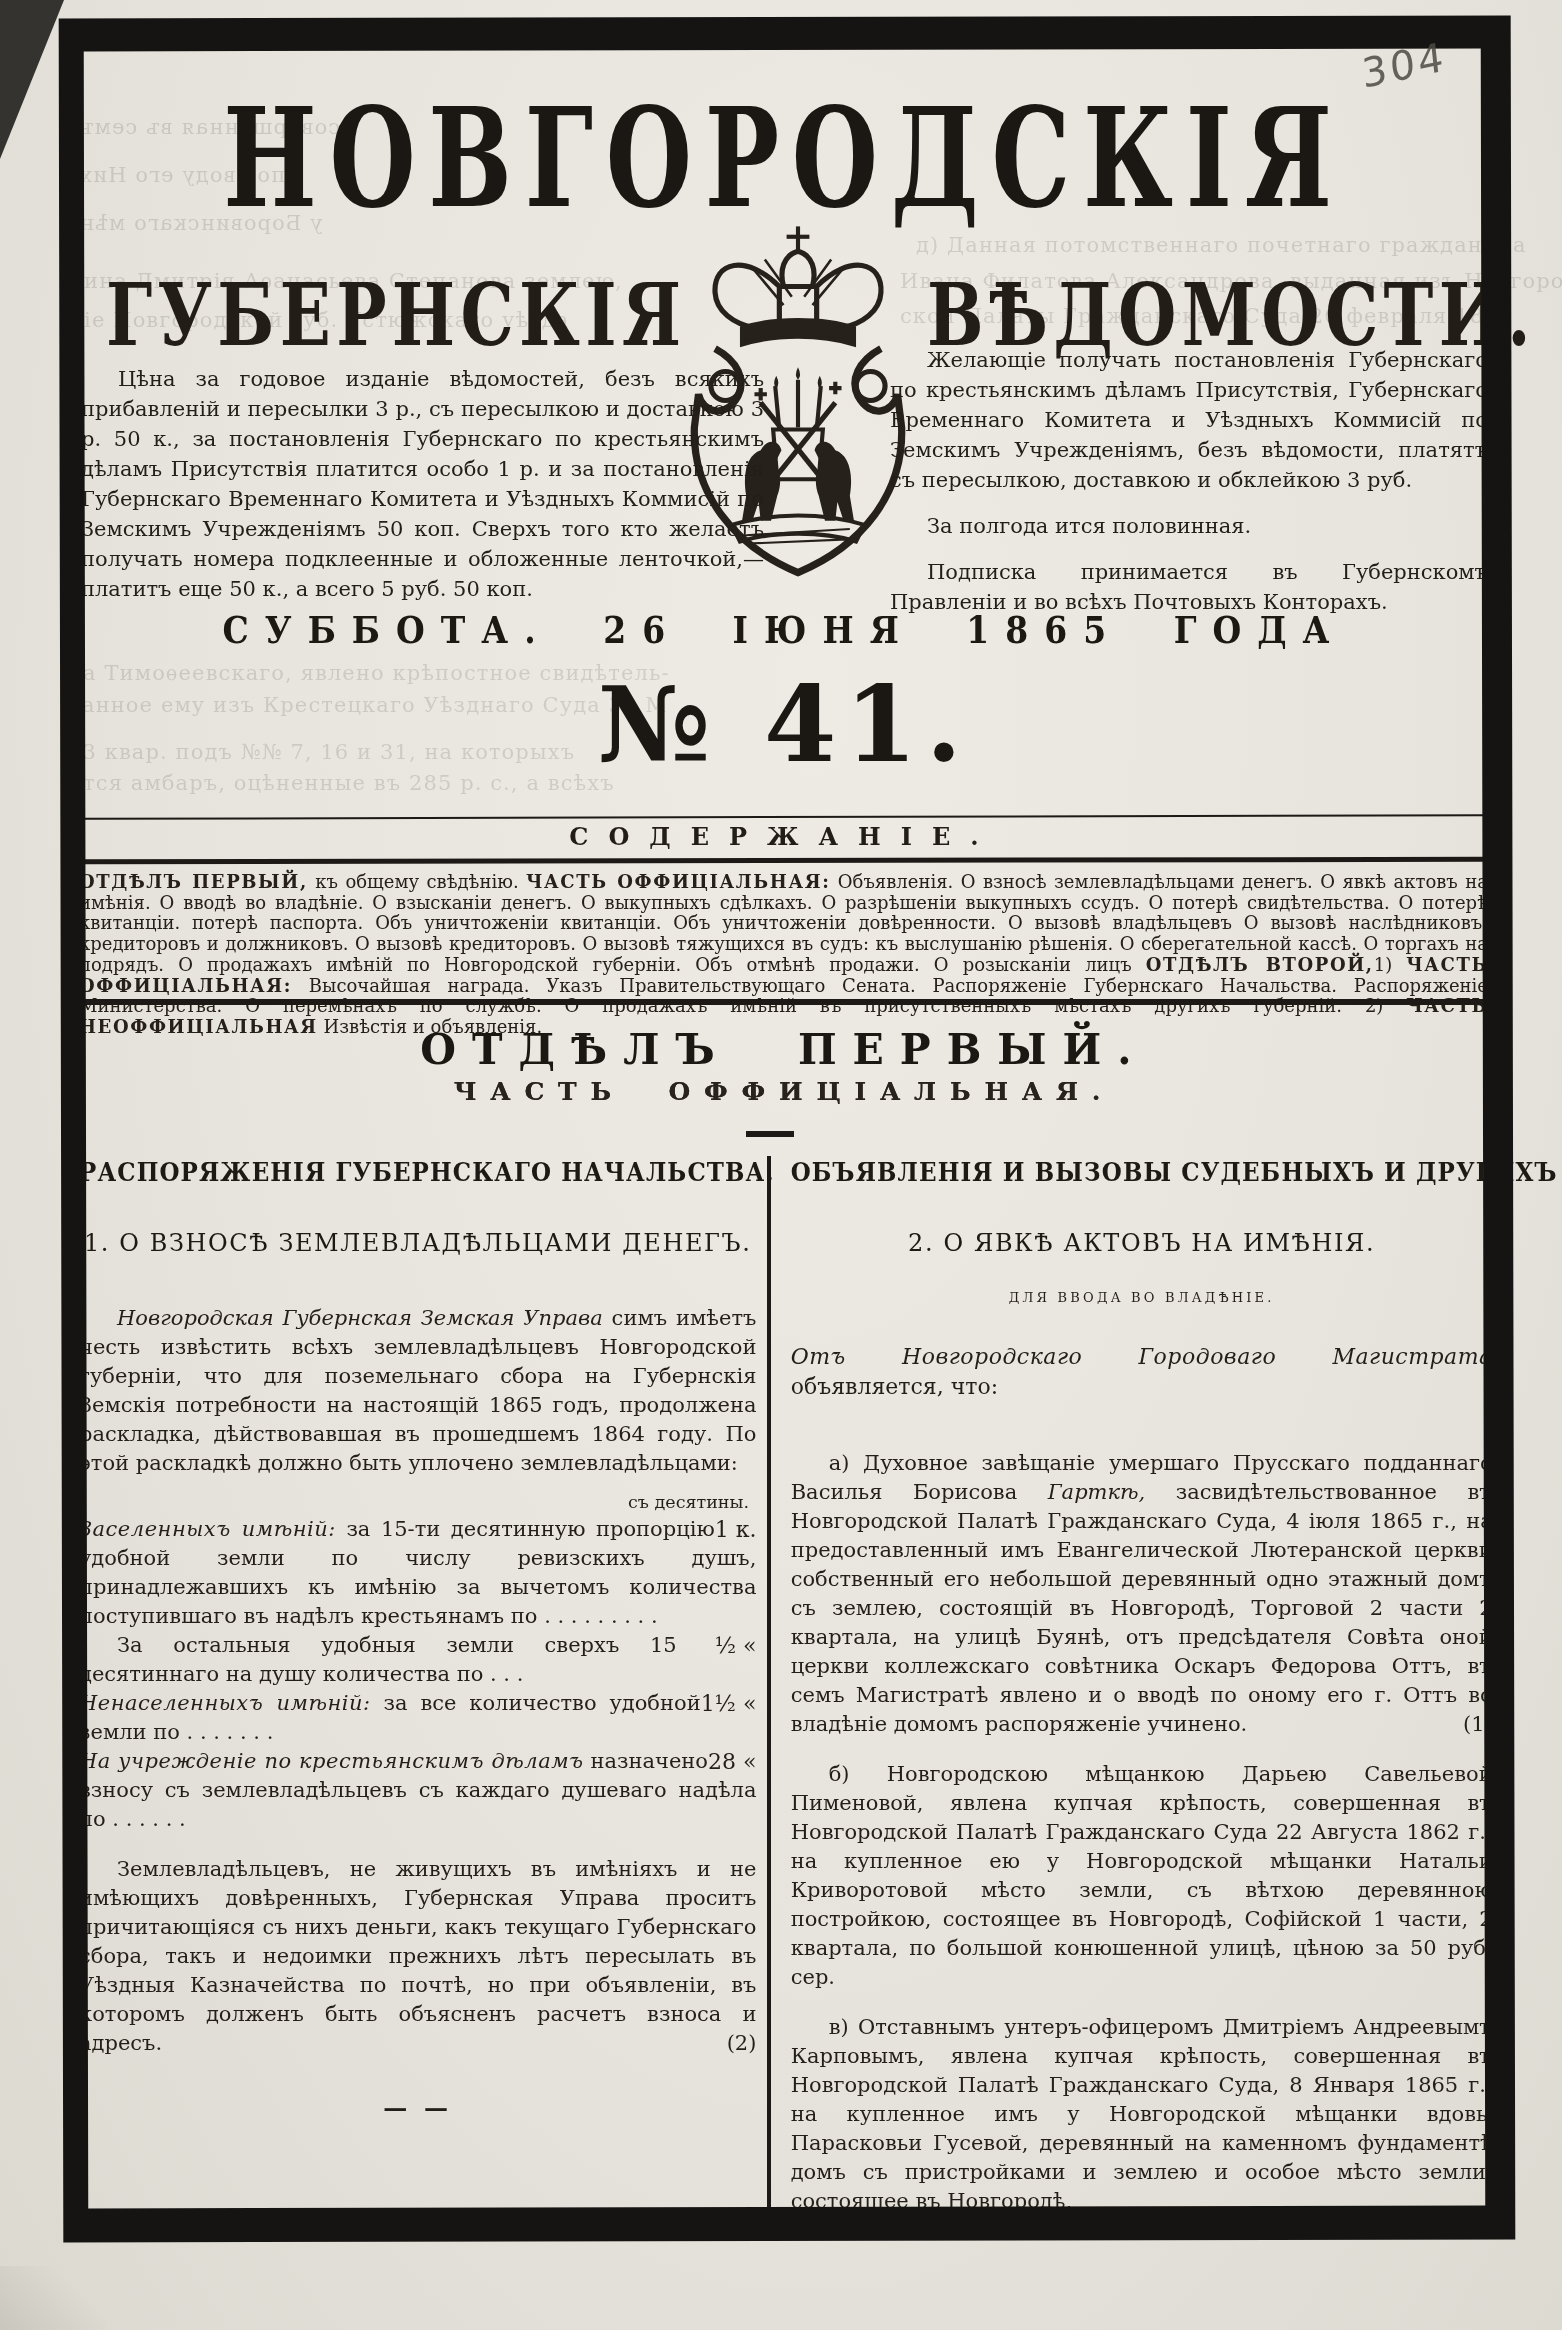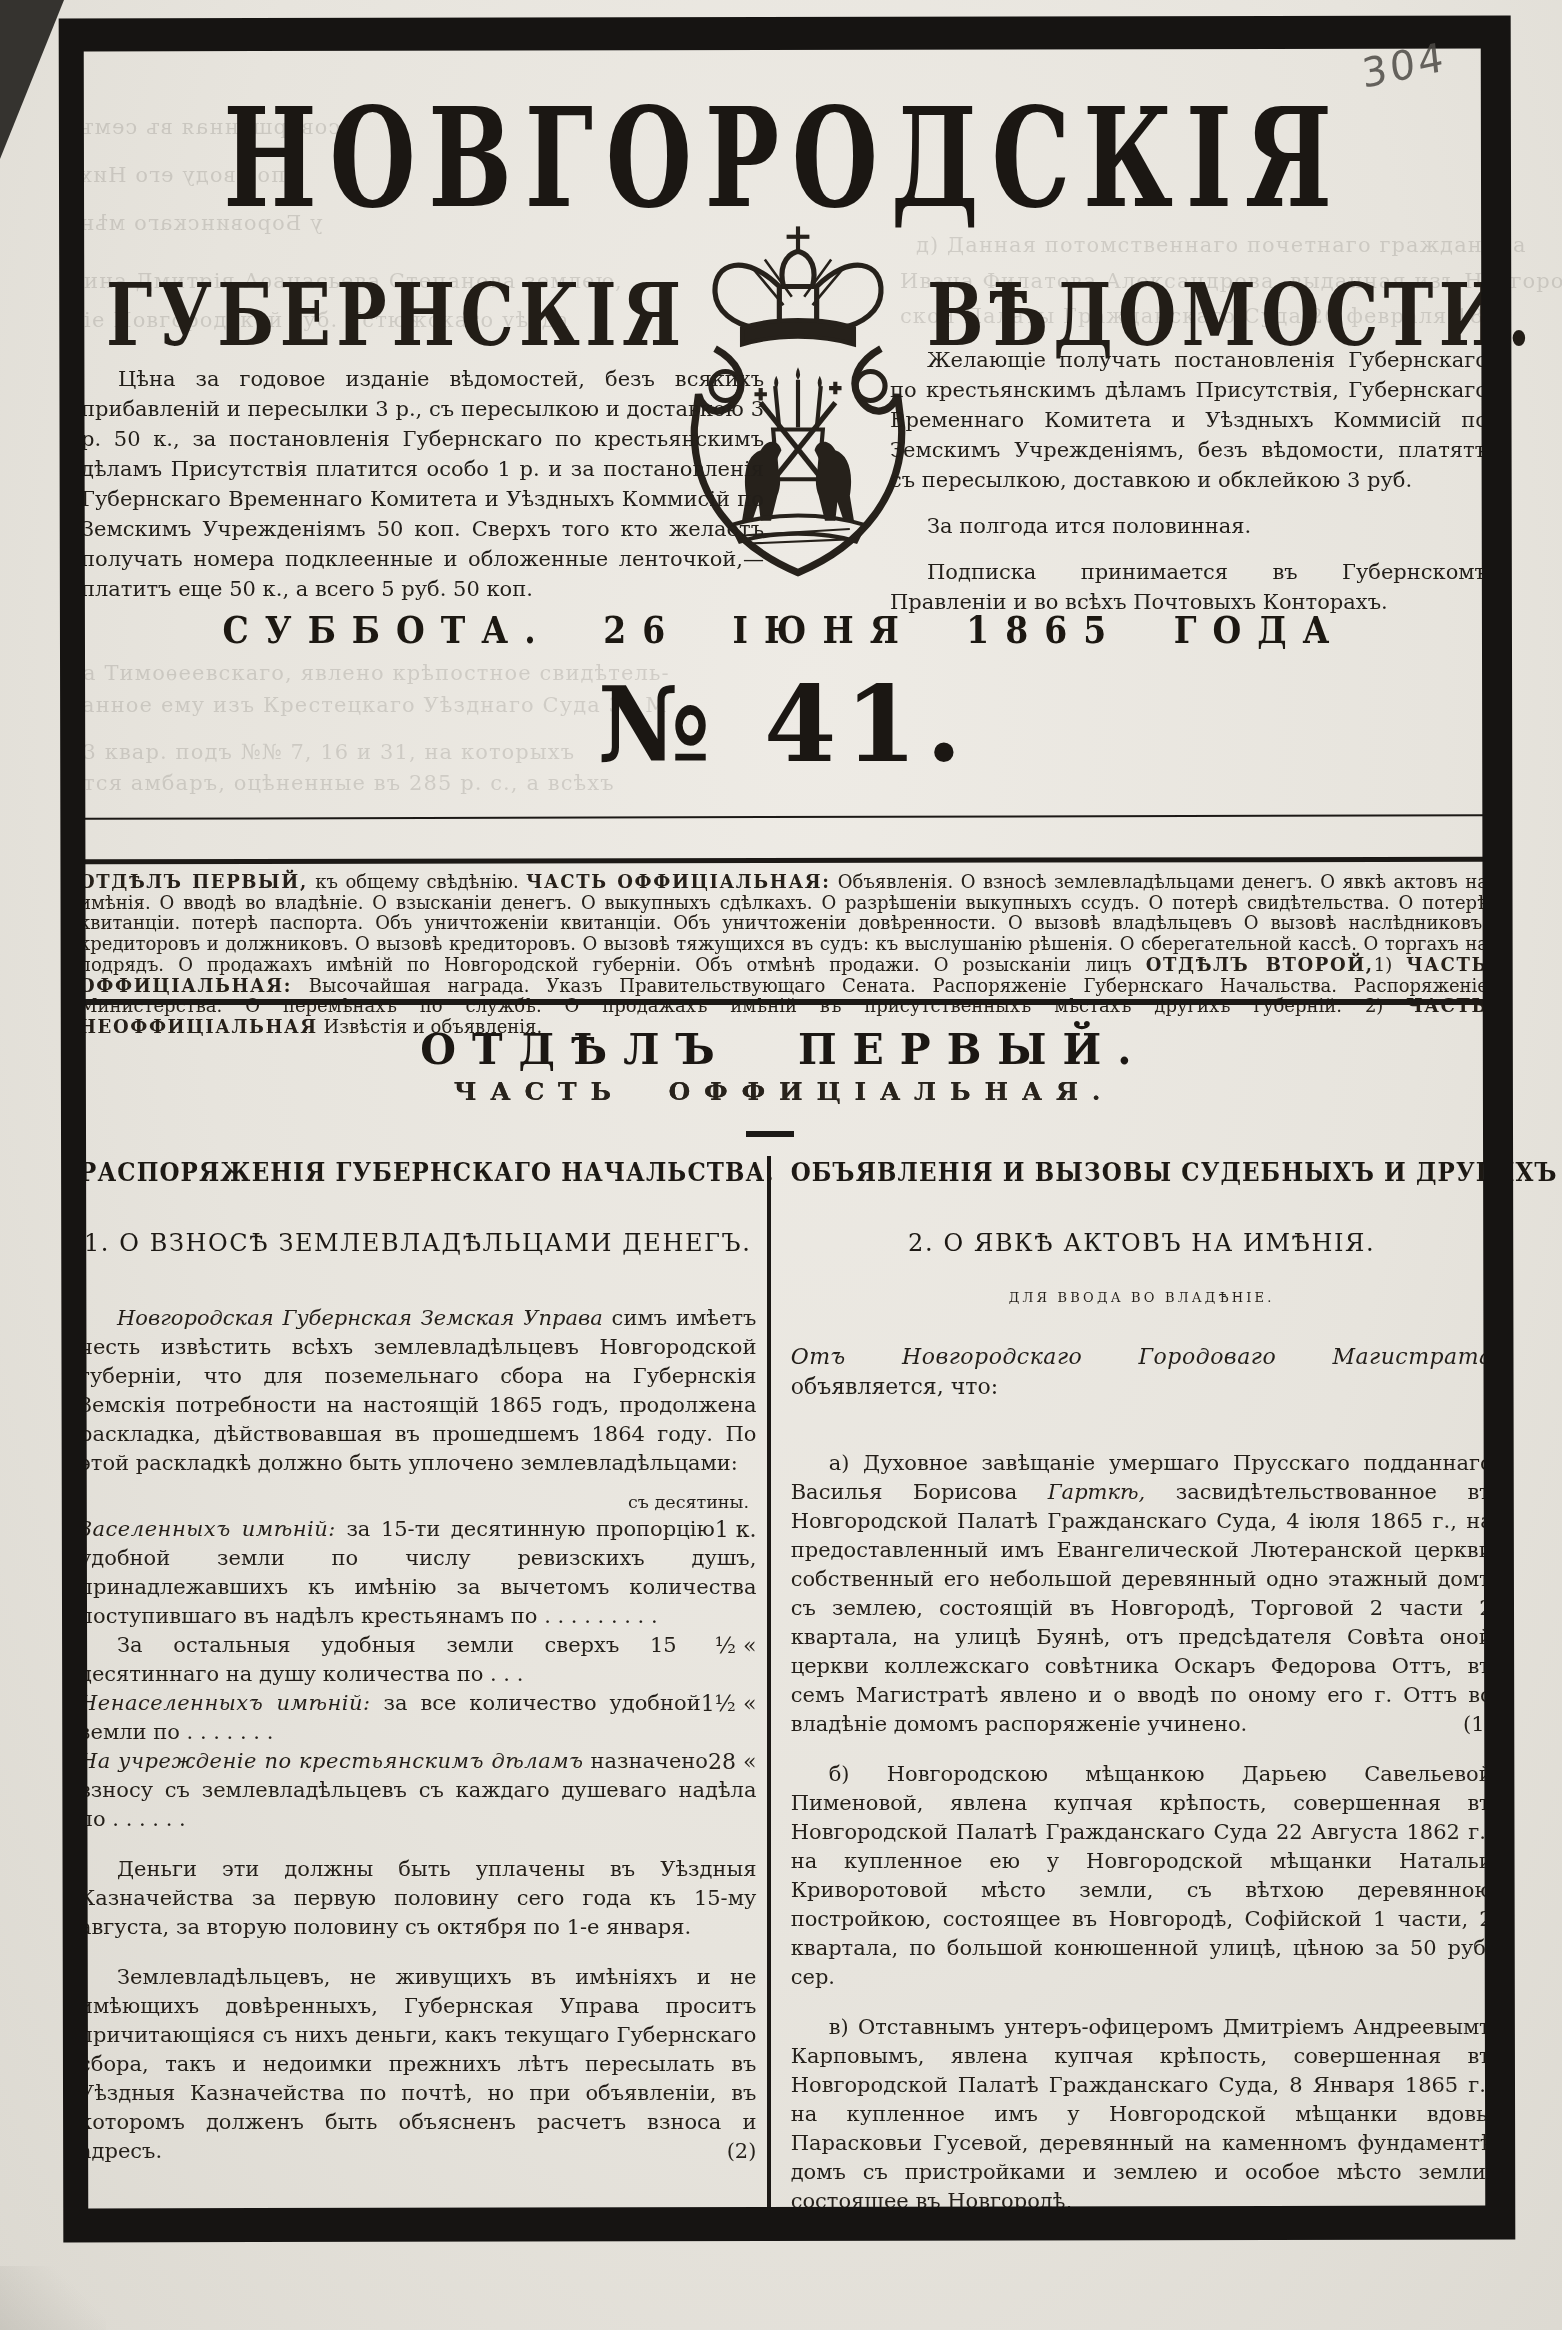--- a/index.html
+++ b/index.html
@@ -187,20 +187,21 @@
     <div class="notice noticeR">
       <p>Желающіе получать постановленія Губернскаго по крестьянскимъ дѣламъ Присутствія, Губернскаго Временнаго Комитета и Уѣздныхъ Коммисій по Земскимъ Учрежденіямъ, безъ вѣдомости, платятъ съ пересылкою, доставкою и обклейкою 3 руб.</p>
       <p>За полгода ится половинная.</p>
       <p>Подписка принимается въ Губернскомъ Правленіи и во всѣхъ Почтовыхъ Конторахъ.</p>
     </div>
 
     <div class="dateline">СУББОТА. 26 ІЮНЯ 1865 ГОДА</div>
     <div class="issueno">№ 41.</div>
 
     <div class="rule rule1"></div>
+    <div class="contents-head">СОДЕРЖАНІЕ.</div>
     <div class="rule rule2"></div>
 
     <p class="contents-body"><b>ОТДѢЛЪ ПЕРВЫЙ,</b><span> къ общему свѣдѣнію. </span><b>ЧАСТЬ ОФФИЦІАЛЬНАЯ:</b><span> Объявленія. О взносѣ землевладѣльцами денегъ. О явкѣ актовъ на имѣнія. О вводѣ во владѣніе. О взысканіи денегъ. О выкупныхъ сдѣлкахъ. О разрѣшеніи выкупныхъ ссудъ. О потерѣ свидѣтельства. О потерѣ квитанціи. потерѣ паспорта. Объ уничтоженіи квитанціи. Объ уничтоженіи довѣренности. О вызовѣ владѣльцевъ О вызовѣ наслѣдниковъ, кредиторовъ и должниковъ. О вызовѣ кредиторовъ. О вызовѣ тяжущихся въ судъ: къ выслушанію рѣшенія. О сберегательной кассѣ. О торгахъ на подрядъ. О продажахъ имѣній по Новгородской губерніи. Объ отмѣнѣ продажи. О розысканіи лицъ </span><b>ОТДѢЛЪ ВТОРОЙ,</b><span>1) </span><b>ЧАСТЬ ОФФИЦІАЛЬНАЯ:</b><span> Высочайшая награда. Указъ Правительствующаго Сената. Распоряженіе Губернскаго Начальства. Распоряженіе Министерства. О перемѣнахъ по службѣ. О продажахъ имѣній въ присутственныхъ мѣстахъ другихъ губерній. 2) </span><b>ЧАСТЬ НЕОФФИЦІАЛЬНАЯ</b><span> Извѣстія и объявленія.</span></p>
 
     <div class="rule rule3"></div>
 
     <h2 class="sec-title">ОТДѢЛЪ ПЕРВЫЙ.</h2>
     <h3 class="sec-sub">ЧАСТЬ ОФФИЦІАЛЬНАЯ.</h3>
     <div class="dash-divider"></div>
 
@@ -215,21 +216,20 @@
         <div class="per-unit">съ десятины.</div>
 
         <p class="body-p rate"><span class="val">1 к.</span><i>Заселенныхъ имѣній:</i><span> за 15-ти десятинную пропорцію удобной земли по числу ревизскихъ душъ, принадлежавшихъ къ имѣнію за вычетомъ количества поступившаго въ надѣлъ крестьянамъ по</span><span> .  .  .  .  .  .  .  .  . </span></p>
 
         <p class="body-p rate indent"><span class="val">½ «</span><span>За остальныя удобныя земли сверхъ 15 десятиннаго на душу количества по</span><span> .  .  . </span></p>
 
         <p class="body-p rate"><span class="val">1½ «</span><i>Ненаселенныхъ имѣній:</i><span> за все количество удобной земли по</span><span> .  .  .  .  .  .  . </span></p>
 
         <p class="body-p rate"><span class="val">28 «</span><i>На учрежденіе по крестьянскимъ дѣламъ</i><span> назначено взносу съ землевладѣльцевъ съ каждаго душеваго надѣла по</span><span> .  .  .  .  .  . </span></p>
 
-        <p class="body-p indent mt">Деньги эти должны быть уплачены въ Уѣздныя Казначейства за первую половину сего года къ 15-му августа, за вторую половину съ октября по 1-е января.</p>
 
         <p class="body-p indent mt"><span>Землевладѣльцевъ, не живущихъ въ имѣніяхъ и не имѣющихъ довѣренныхъ, Губернская Управа проситъ причитающіяся съ нихъ деньги, какъ текущаго Губернскаго сбора, такъ и недоимки прежнихъ лѣтъ пересылать въ Уѣздныя Казначейства по почтѣ, но при объявленіи, въ которомъ долженъ быть объясненъ расчетъ взноса и адресъ.</span><span class="ref">(2)</span></p>
 
         <div class="end-dash">— —</div>
       </div>
 
       <div class="col-divider"></div>
 
       <div class="col colR">
         <h4 class="col-head">ОБЪЯВЛЕНІЯ И ВЫЗОВЫ СУДЕБНЫХЪ И ДРУГИХЪ МѢСТЪ.</h4>

